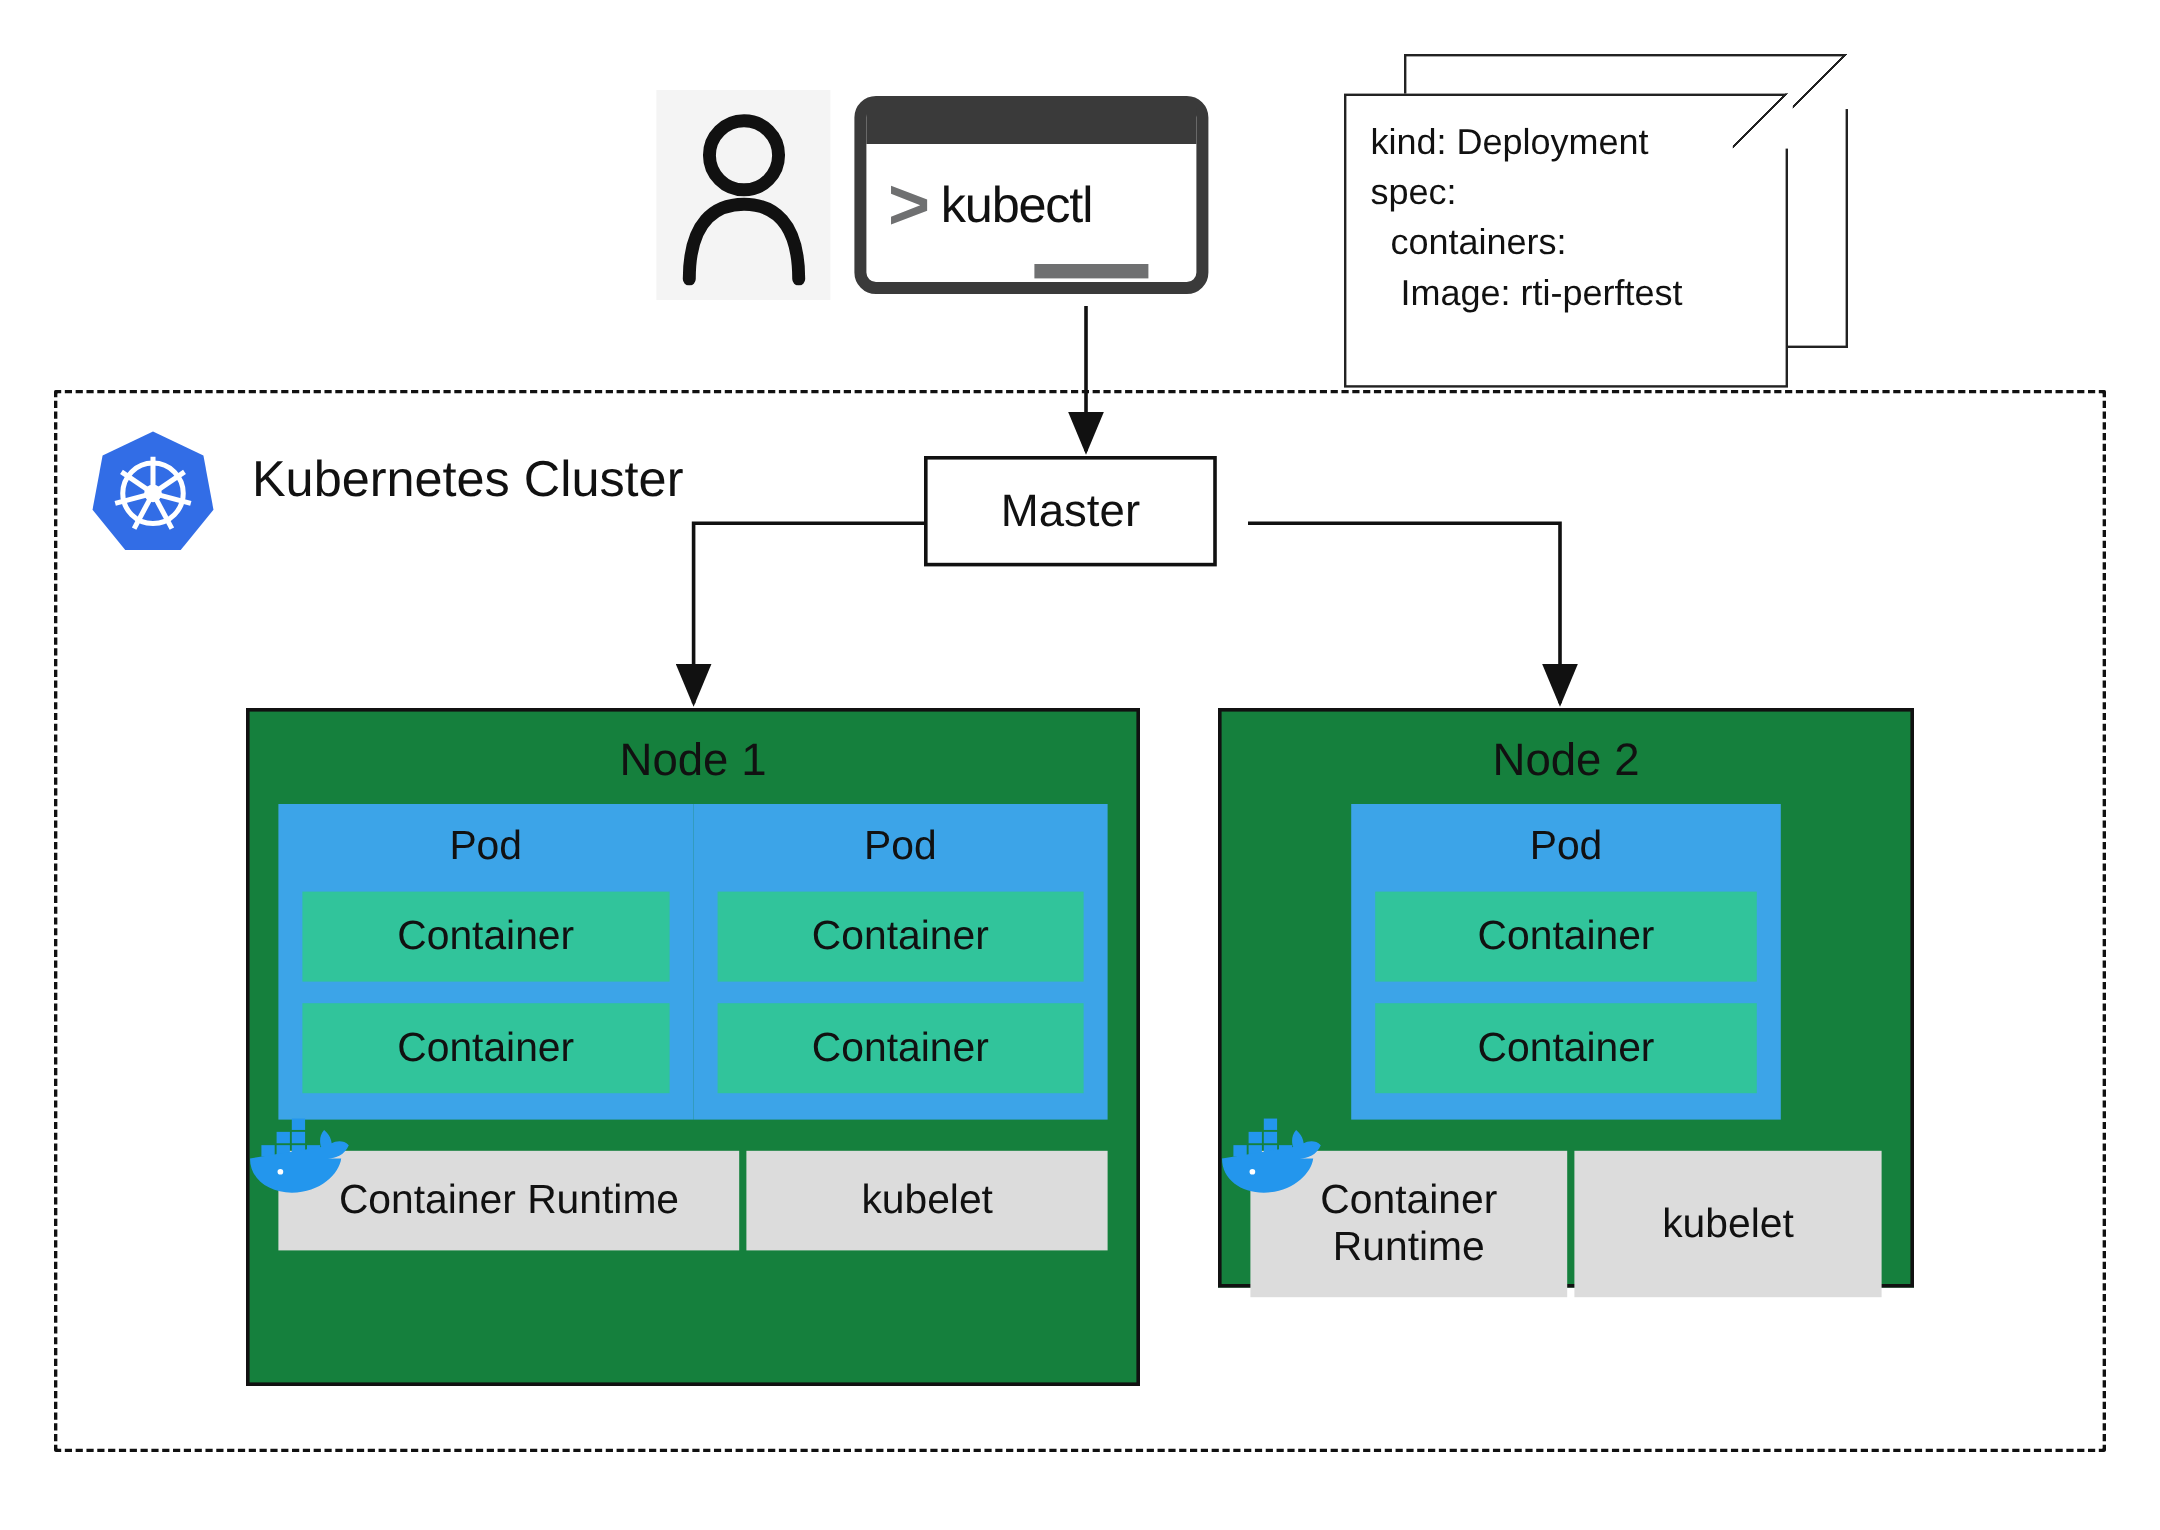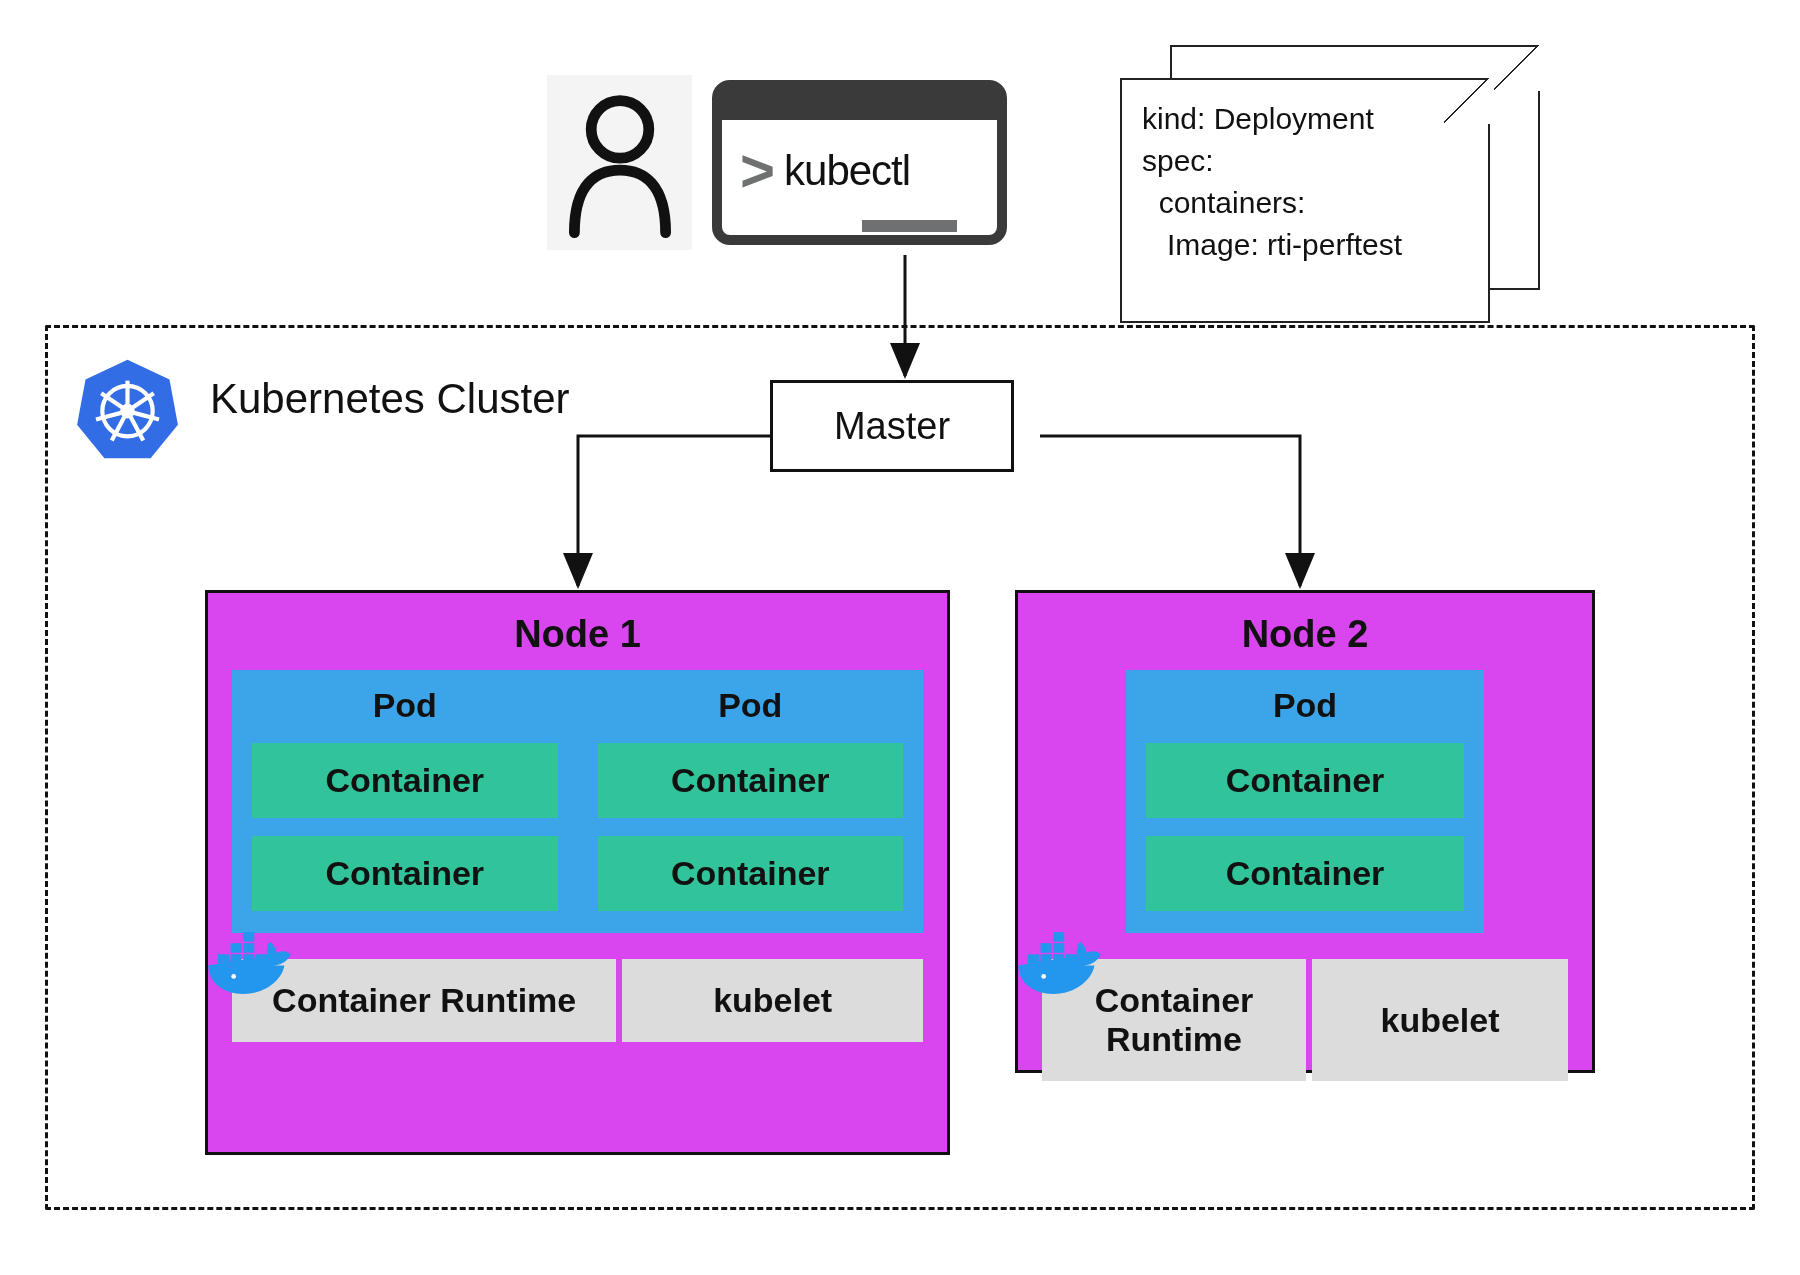--- a/index.html
+++ b/index.html
@@ -78,24 +78,23 @@
   
   .master {
     left: 770px; top: 380px; width: 244px; height: 92px;
     border: 3px solid #111; background:#fff;
     display:flex; align-items:center; justify-content:center;
     font-size: 38px; color:#111;
   }
 
   
   .node {
-    border: 3px solid #111; background:#d946ef;
+    border: 3px solid #111; background:#15803d;
     position:absolute;
     padding: 12px 24px 24px 24px;
-    font-weight: bold;
   }
   .node1 { left: 205px; top: 590px; width: 745px; height: 565px; }
   .node2 { left: 1015px; top: 590px; width: 580px; height: 483px; }
   .node-title { text-align:center; font-size: 38px; color:#111; margin: 8px 0 14px 0; }
 
   .pods-row { display:flex; }
   .pod {
     background:#3ca4e8; flex:1; padding: 10px 20px 22px 20px;
   }
   .pod-title { text-align:center; font-size: 34px; color:#111; margin: 6px 0 14px 0;}

